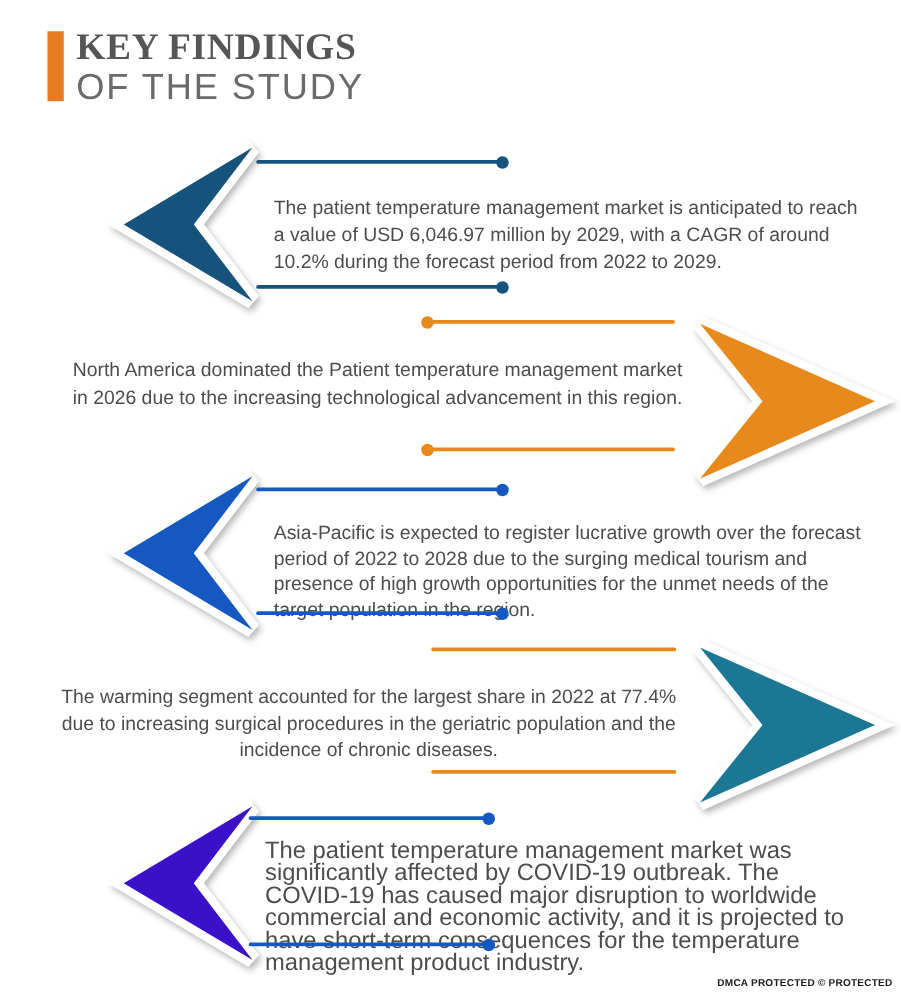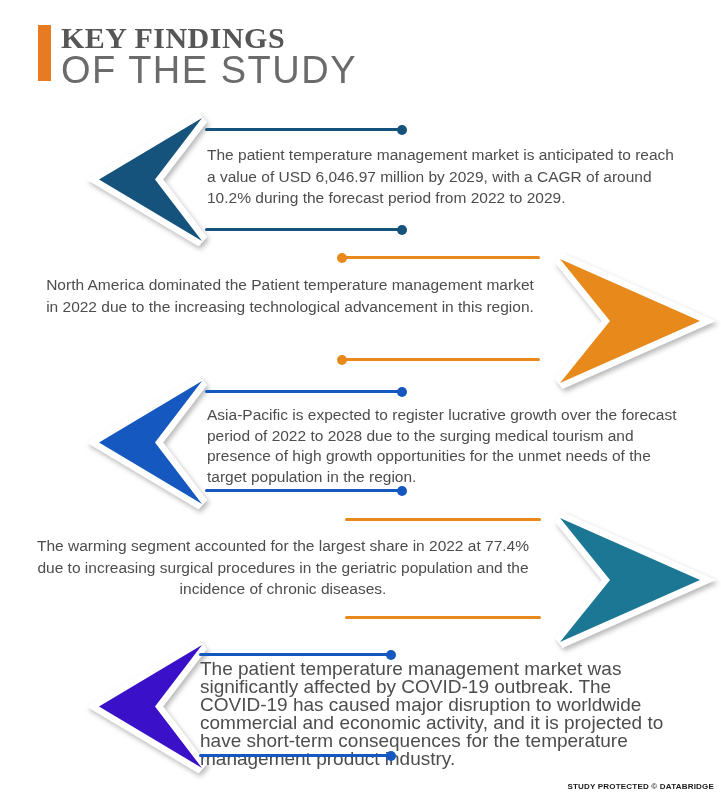--- a/index.html
+++ b/index.html
@@ -13,35 +13,35 @@
   .page{position:absolute;inset:0;background:#ffffff;}
 
   
   .accent-bar{position:absolute;left:38px;top:25px;width:13px;height:56px;background:#E87B22;}
   .page-title{
     position:absolute;left:61px;top:22px;margin:0;
     font-size:30px;font-weight:800;letter-spacing:.5px;color:#565656;line-height:32px;font-family:Liberation Serif, serif;
   }
   .page-subtitle{
     position:absolute;left:61px;top:54px;margin:0;
-    font-size:38px;font-weight:300;letter-spacing:1.5px;color:#6B6B6B;line-height:32px;
+    font-size:29px;font-weight:300;letter-spacing:1.5px;color:#6B6B6B;line-height:32px;
   }
 
   
   .chev{position:absolute;overflow:visible;display:block;}
   .chev-shape{
     stroke:#ffffff;stroke-width:13;stroke-linejoin:miter;paint-order:stroke;
     filter:drop-shadow(2px 3px 2.5px rgba(0,0,0,.28));
   }
   .line{position:absolute;height:3px;border-radius:2px;}
   .dot{position:absolute;width:10px;height:10px;border-radius:50%;top:-3.5px;}
   .dot-right{right:-5px;}
   .dot-left{left:-5px;}
   .ftext{
-    position:absolute;margin:0;color:#4D4D4D;
+    position:absolute;margin:12px;color:#4D4D4D;
     font-size:15.5px;line-height:21.5px;font-weight:400;
   }
 
   
   .f1-chev{left:89px;top:111px;width:122px;height:137px;}
   .f1-line-top{left:205px;top:128px;width:197px;}
   .f1-text{left:207px;top:144px;width:472px;text-align:left;}
   .f1-line-bot{left:205px;top:228px;width:197px;}
 
   
@@ -96,21 +96,21 @@
     </div>
   </section>
 
   <section>
     <svg class="chev f2-chev" viewBox="0 0 158 138">
       <polygon class="chev-shape" points="9,7 149,69 9,131 59,69" fill="#E8891B"></polygon>
     </svg>
     <div class="line f2-line-top" style="background-color: rgb(232, 137, 27);">
       <span class="dot dot-left" style="background-color: rgb(232, 137, 27);"></span>
     </div>
-    <p class="ftext f2-text">North America dominated the Patient temperature management market in 2022 due to the increasing technological advancement in this region.</p>
+    <p class="ftext f2-text">North America dominated the Patient temperature management market in 2026 due to the increasing technological advancement in this region.</p>
     <div class="line f2-line-bot" style="background-color: rgb(232, 137, 27);">
       <span class="dot dot-left" style="background-color: rgb(232, 137, 27);"></span>
     </div>
   </section>
 
   <section>
     <svg class="chev f3-chev" viewBox="0 0 122 137">
       <polygon class="chev-shape" points="113,7 10,68.5 113,130 66,68.5" fill="#1458C0"></polygon>
     </svg>
     <div class="line f3-line-top" style="background-color: rgb(20, 88, 192);">
@@ -137,15 +137,15 @@
     </svg>
     <div class="line f5-line-top" style="background-color: rgb(20, 88, 192);">
       <span class="dot dot-right" style="background-color: rgb(20, 88, 192);"></span>
     </div>
     <p class="ftext f5-text">The patient temperature management market was significantly affected by COVID-19 outbreak. The COVID-19 has caused major disruption to worldwide commercial and economic activity, and it is projected to have short-term consequences for the temperature management product industry.</p>
     <div class="line f5-line-bot" style="background-color: rgb(20, 88, 192);">
       <span class="dot dot-right" style="background-color: rgb(20, 88, 192);"></span>
     </div>
   </section>
 
-  <div class="watermark">STUDY PROTECTED © DATABRIDGE</div>
+  <div class="watermark">DMCA PROTECTED © PROTECTED</div>
 
 </div>
 
 </body></html>

